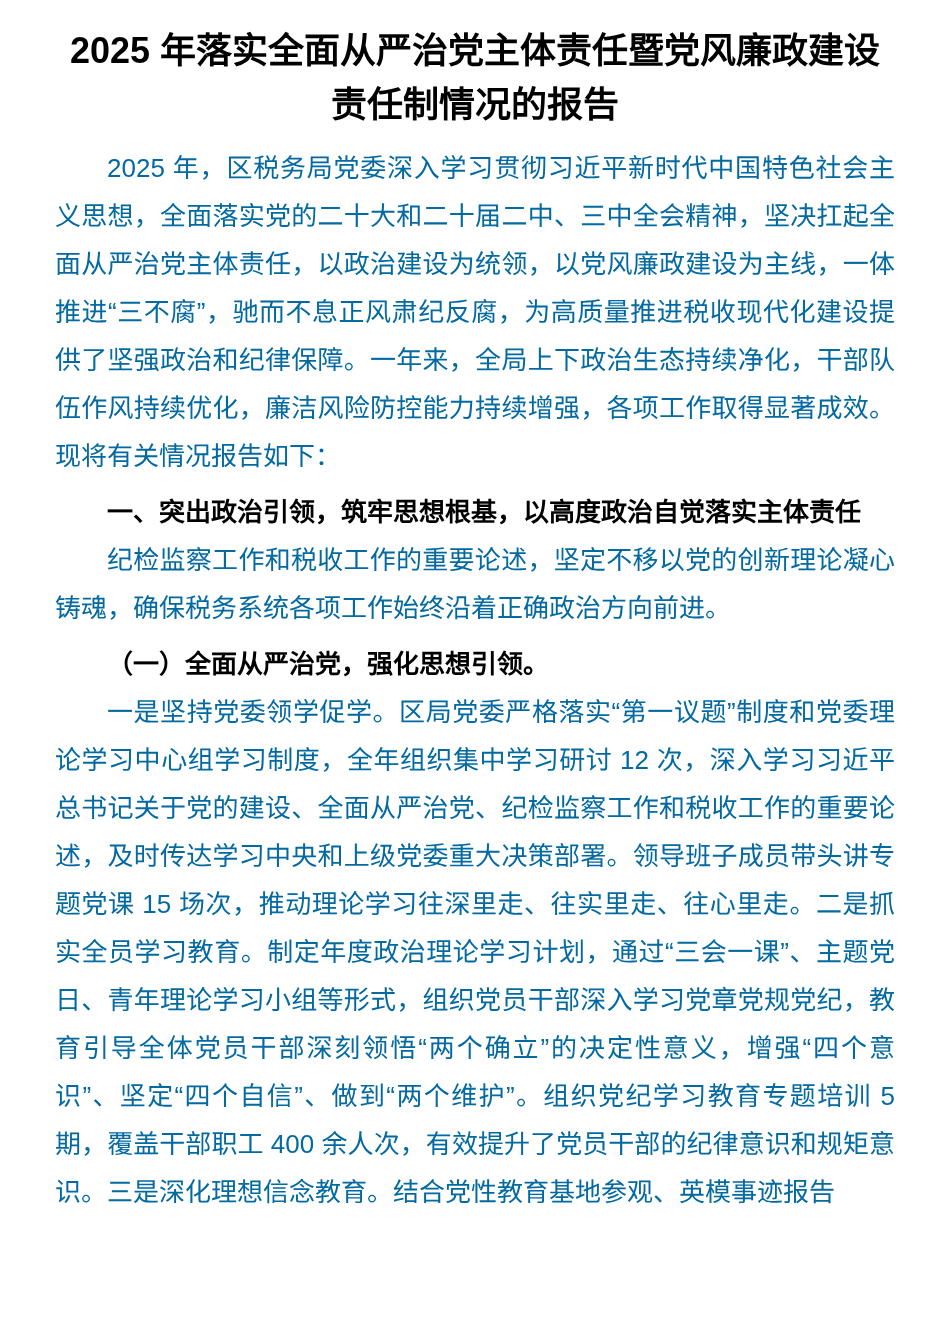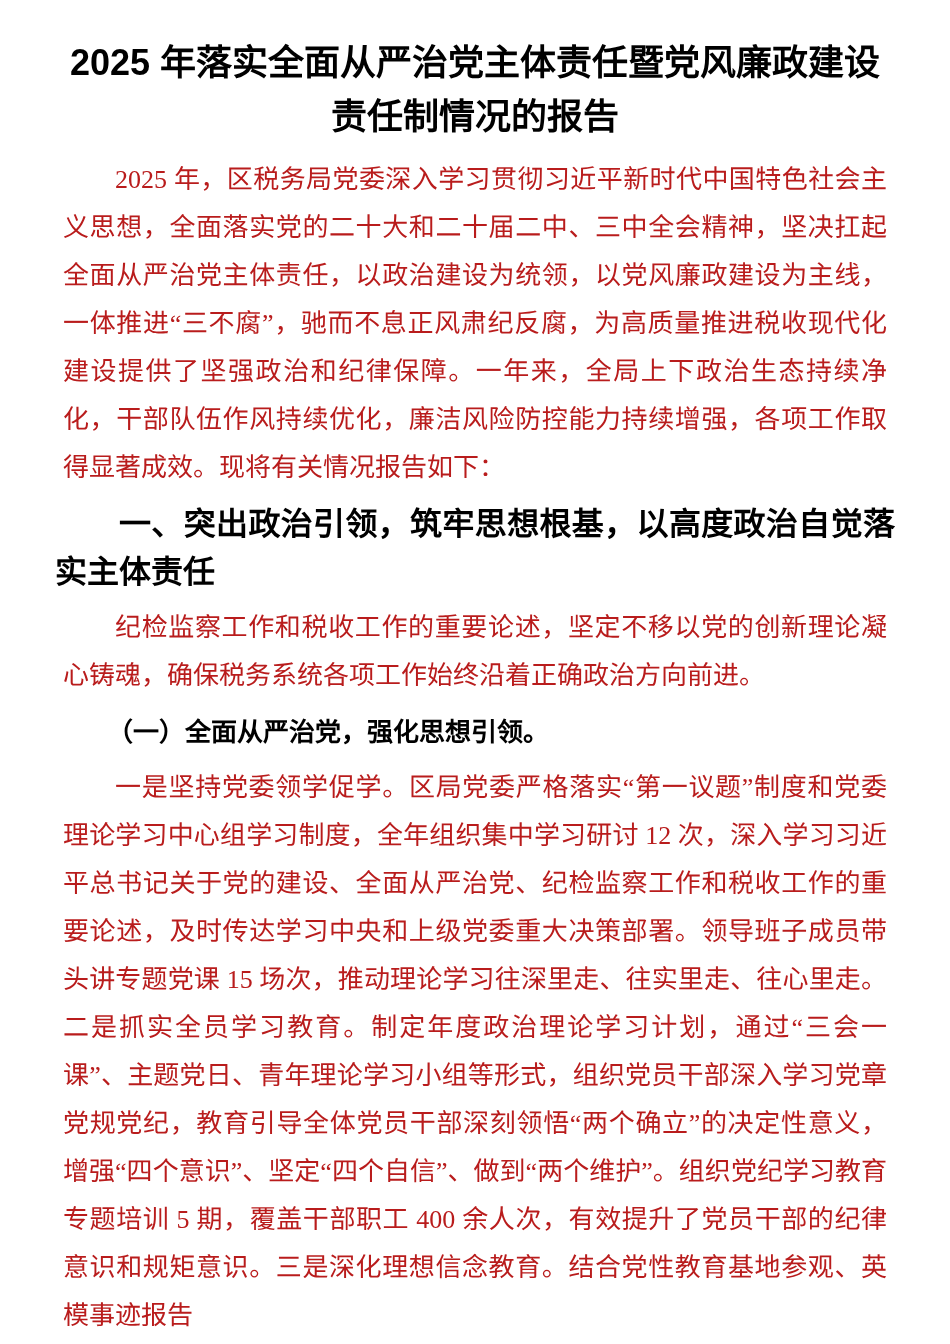--- a/index.html
+++ b/index.html
@@ -6,49 +6,48 @@
     margin: 0;
     padding: 0;
     background: #ffffff;
   }
   .page {
     position: relative;
     width: 950px;
     height: 1344px;
     box-sizing: border-box;
     margin: 0 auto;
-    padding: 36px 55px 0 55px;
+    padding: 24px 55px 0 55px;
     background: #ffffff;
     color: #000000;
     overflow: hidden;
     font-family: "Liberation Sans", sans-serif;
   }
   .doc-title {
     margin: 0 0 12px 0;
     font-size: 36px;
     line-height: 54px;
     font-weight: 700;
     text-align: center;
     color: #000000;
   }
   .para {
-    margin: 8px;
+    margin: 0;
     font-size: 26px;
     line-height: 48px;
     text-indent: 2em;
     text-align: justify;
-    color: #b91c1c;
-    font-family: Liberation Serif, serif;
+    color: #0369a1;
   }
   .para-first {
     margin-top: 12px;
   }
   .heading-l1 {
     margin: 8px 0 0 0;
-    font-size: 32px;
+    font-size: 26px;
     line-height: 48px;
     font-weight: 700;
     text-indent: 2em;
     text-align: justify;
     color: #000000;
   }
   .heading-l2 {
     margin: 8px 0 0 0;
     font-size: 26px;
     line-height: 48px;

